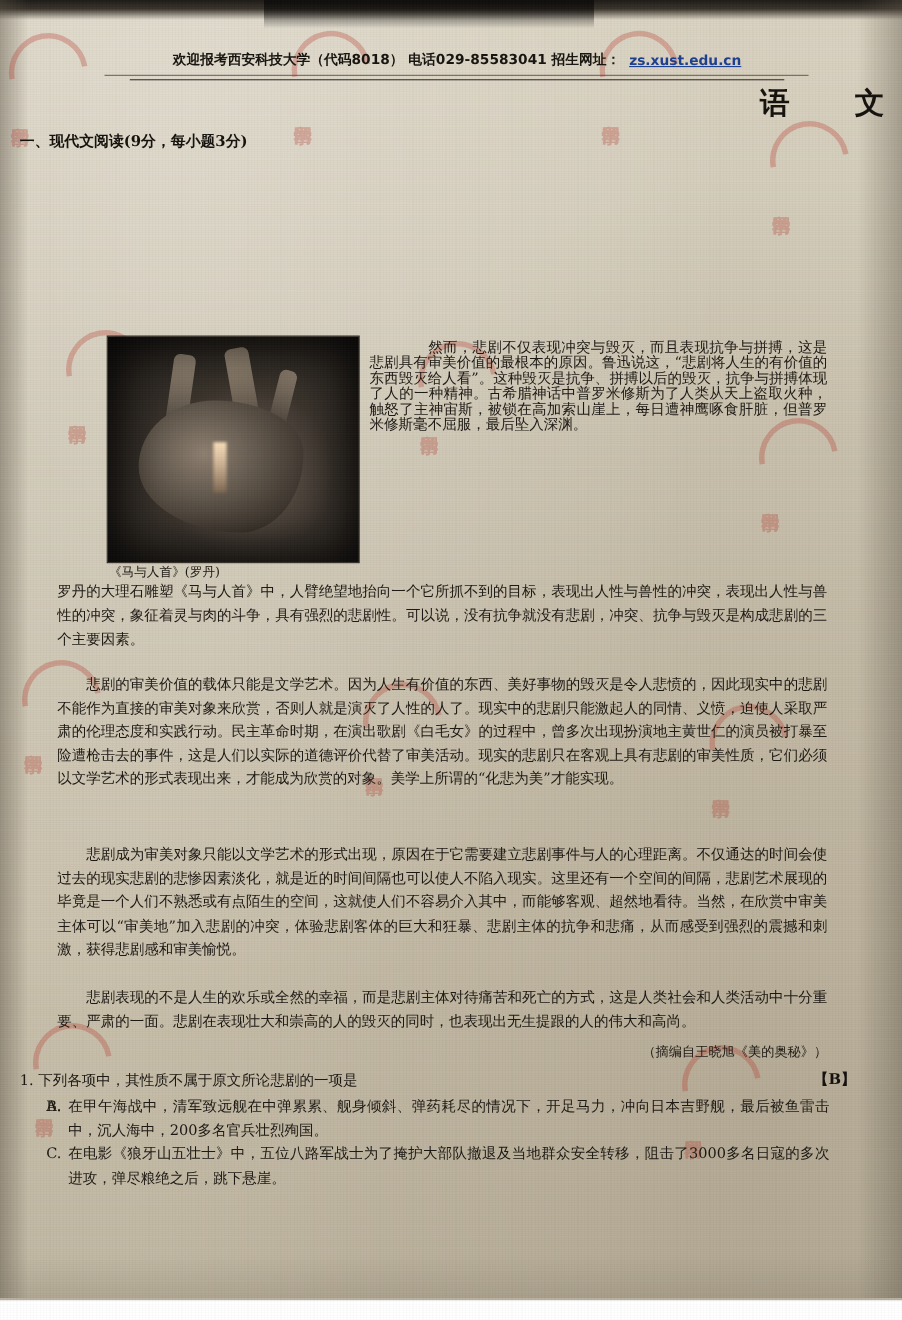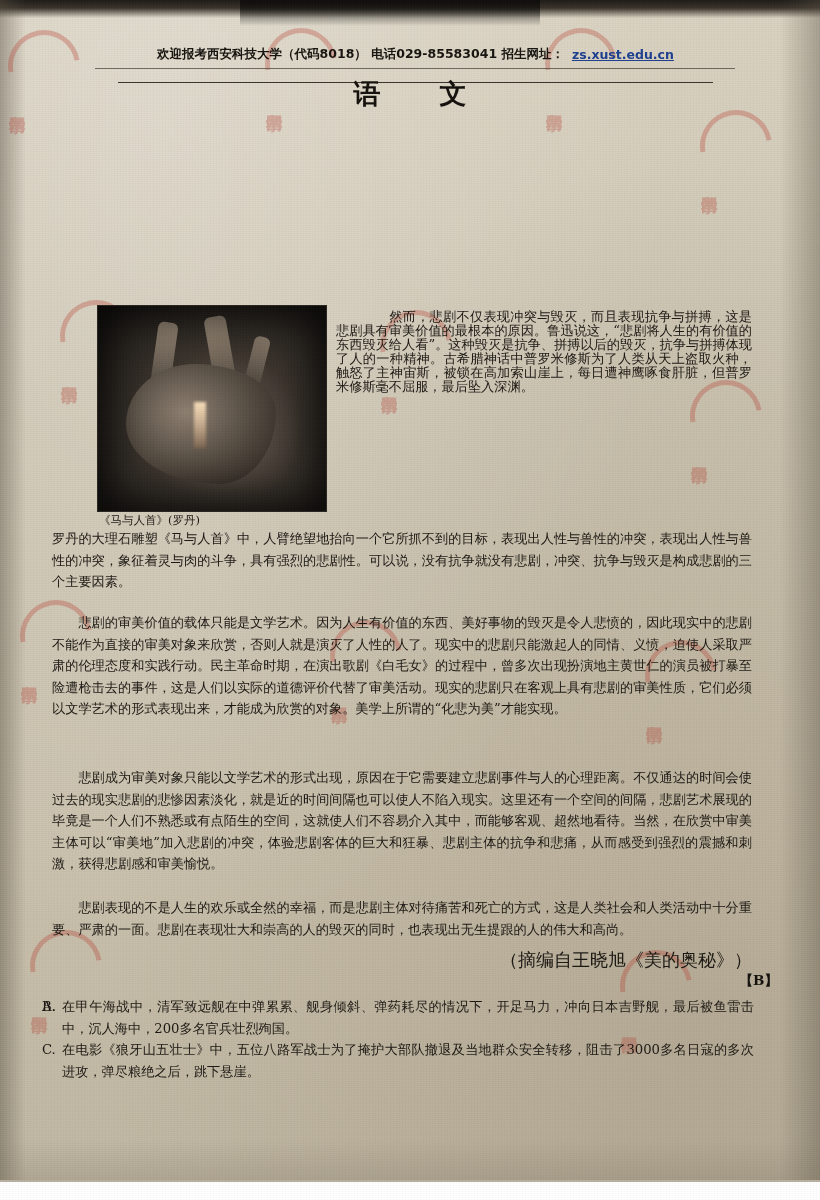--- a/index.html
+++ b/index.html
@@ -63,29 +63,29 @@
     font-size:17px;font-weight:700;letter-spacing:1px;white-space:nowrap;
     writing-mode:vertical-rl;text-orientation:upright;line-height:1.05;
   }
 
   
   .ad-banner{
     position:absolute;left:118px;top:44px;width:595px;height:20px;
     display:flex;align-items:center;gap:8px;justify-content:center;
     font-size:12.5px;font-weight:700;color:#17140f;white-space:nowrap;
     border-bottom:1.4px solid #3a342c;
-    padding-bottom:18px;
+    padding-bottom:8px;
   }
   .ad-banner .blue{color:#1c3f8f;text-decoration:underline;}
   .ad-rule{
     position:absolute;left:95px;top:68px;width:640px;height:1.2px;background:#4a443a;opacity:.75;
   }
 
   .doc-title{
-    position:absolute;left:0;right:0;top:76px;text-align:center;
+    position:absolute;left:0;right:0;top:76px;text-align:right;
     font-family:"DejaVu Serif","Liberation Serif",serif;
     font-size:27px;font-weight:700;color:#14110d;letter-spacing:16px;
     text-indent:16px;
   }
 
   .sec-head{
     position:absolute;left:18px;top:120px;width:780px;
     font-size:13.5px;font-weight:700;color:#14110d;
     font-family:"DejaVu Serif","Liberation Serif",serif;
   }
@@ -163,21 +163,21 @@
   .para-block{
     position:absolute;left:52px;width:700px;
     font-family:"DejaVu Serif","Liberation Serif",serif;
     font-size:13.2px;line-height:21.6px;color:#1b1712;text-align:justify;
   }
   .para-block p{margin:0;text-indent:2em;}
 
   .source-line{
     position:absolute;left:52px;top:948px;width:700px;text-align:right;
     font-family:Liberation Mono, monospace;
-    font-size:18px;color:#1b1712;
+    font-size:12px;color:#1b1712;
   }
 
   .q-stem{
     position:absolute;left:18px;top:972px;width:740px;
     font-family:"DejaVu Serif","Liberation Serif",serif;
     font-size:13.2px;line-height:21.6px;color:#1b1712;
   }
   .ans-key{
     position:absolute;right:42px;top:972px;
     font-family:"DejaVu Serif","Liberation Serif",serif;
@@ -270,20 +270,21 @@
   </div>
 
   <div class="ad-banner">
     <span>欢迎报考西安科技大学（代码8018）  电话029-85583041  招生网址：</span>
     <span class="blue">zs.xust.edu.cn</span>
   </div>
   <div class="ad-rule"></div>
 
   <div class="doc-title">语　文</div>
 
+  <div class="sec-head">一、现代文阅读(9分，每小题3分)</div>
 
 
   <div class="photo">
     <div class="leg1"></div>
     <div class="leg2"></div>
     <div class="leg3"></div>
     <div class="stone"></div>
     <div class="spark"></div>
     <div class="vign"></div>
   </div>
@@ -304,20 +305,24 @@
   <div class="para-block" style="top:897px;">
     <p>悲剧表现的不是人生的欢乐或全然的幸福，而是悲剧主体对待痛苦和死亡的方式，这是人类社会和人类活动中十分重要、严肃的一面。悲剧在表现壮大和崇高的人的毁灭的同时，也表现出无生提跟的人的伟大和高尚。</p>
   </div>
 
   <div class="para-block" style="top:767px;">
     <p>悲剧成为审美对象只能以文学艺术的形式出现，原因在于它需要建立悲剧事件与人的心理距离。不仅通达的时间会使过去的现实悲剧的悲惨因素淡化，就是近的时间间隔也可以使人不陷入现实。这里还有一个空间的间隔，悲剧艺术展现的毕竟是一个人们不熟悉或有点陌生的空间，这就使人们不容易介入其中，而能够客观、超然地看待。当然，在欣赏中审美主体可以“审美地”加入悲剧的冲突，体验悲剧客体的巨大和狂暴、悲剧主体的抗争和悲痛，从而感受到强烈的震撼和刺激，获得悲剧感和审美愉悦。</p>
   </div>
 
   <div class="source-line">（摘编自王晓旭《美的奥秘》）</div>
 
+  <div class="q-stem">
+    <span>1.</span>
+    <span>下列各项中，其性质不属于原文所论悲剧的一项是</span>
+  </div>
   <div class="ans-key">【B】</div>
 
   <div class="opts">
     <p class="opt">
       <span class="lbl">A.</span>
     </p>
     <p class="opt">
       <span class="lbl">B.</span>
       <span>在甲午海战中，清军致远舰在中弹累累、舰身倾斜、弹药耗尽的情况下，开足马力，冲向日本吉野舰，最后被鱼雷击中，沉人海中，200多名官兵壮烈殉国。</span>
     </p>

